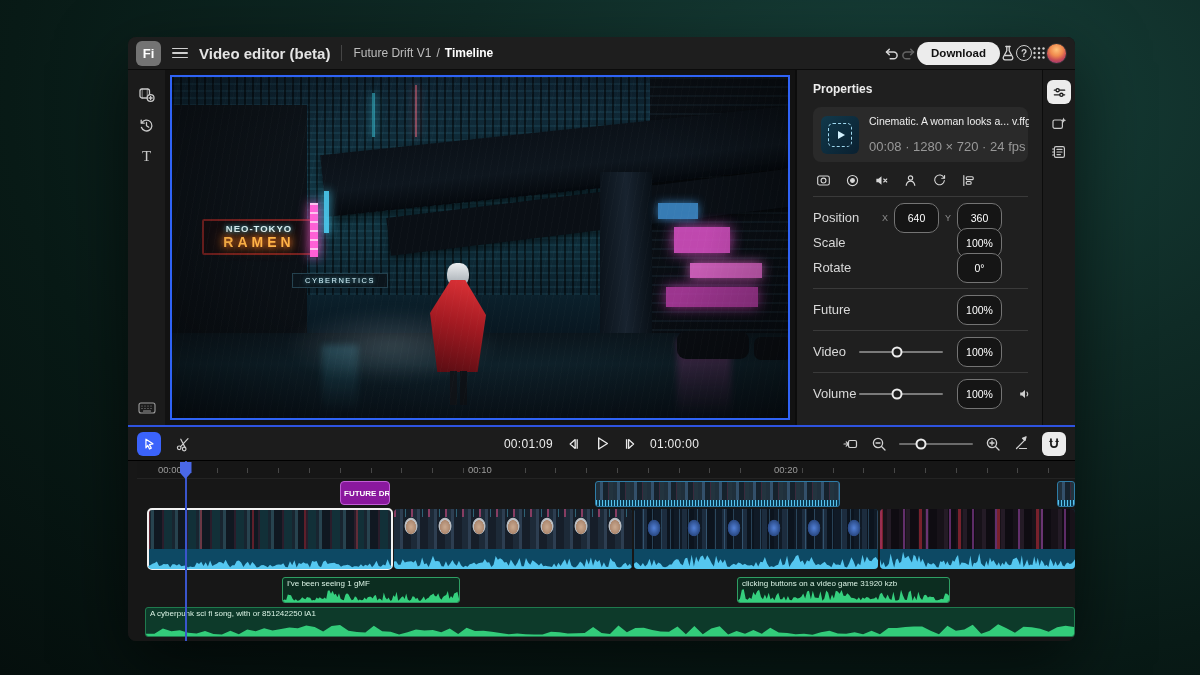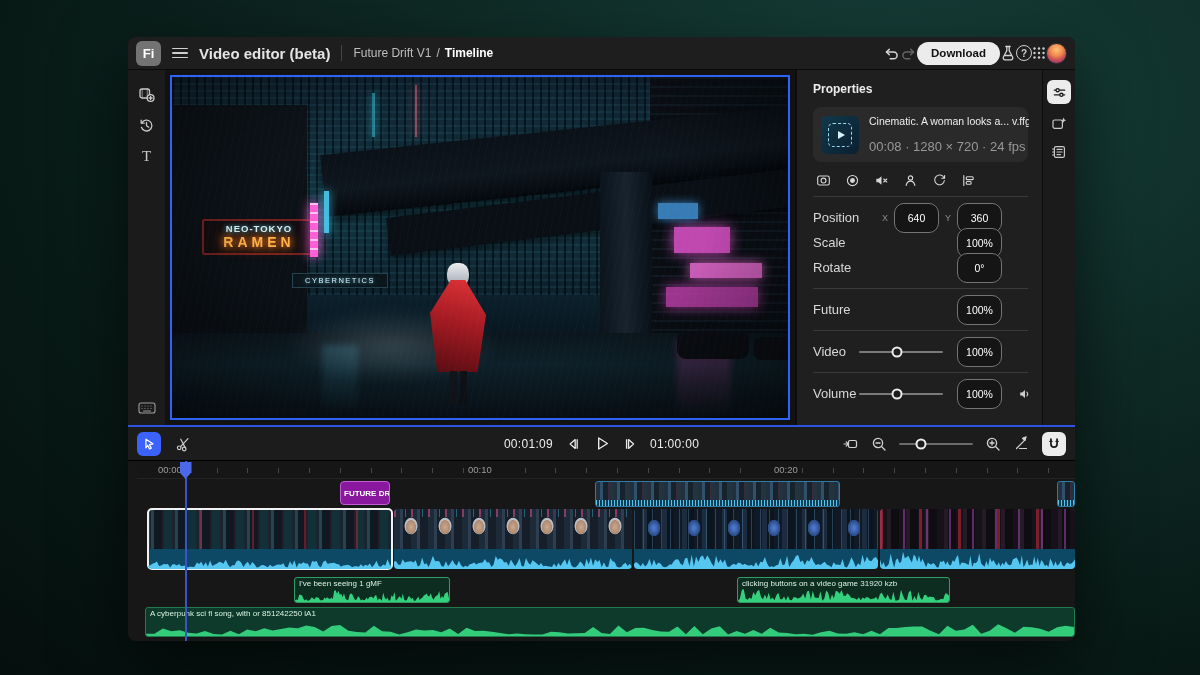--- a/index.html
+++ b/index.html
@@ -492,21 +492,21 @@
           <path d="M0 20 L0.00 14.82 L0.91 12.92 L1.82 14.68 L2.73 17.30 L3.64 13.97 L4.55 17.45 L5.45 15.19 L6.36 9.76 L7.27 17.07 L8.18 10.55 L9.09 16.31 L10.00 13.43 L10.91 14.70 L11.82 17.81 L12.73 18.23 L13.64 17.42 L14.55 15.55 L15.45 15.48 L16.36 12.05 L17.27 10.26 L18.18 10.54 L19.09 14.74 L20.00 16.26 L20.91 9.40 L21.82 8.71 L22.73 17.29 L23.64 5.71 L24.55 17.54 L25.45 7.55 L26.36 13.11 L27.27 7.84 L28.18 6.51 L29.09 11.27 L30.00 6.32 L30.91 9.73 L31.82 14.14 L32.73 17.54 L33.64 6.69 L34.55 14.13 L35.45 10.22 L36.36 13.90 L37.27 10.52 L38.18 17.58 L39.09 17.92 L40.00 16.12 L40.91 14.66 L41.82 15.92 L42.73 13.58 L43.64 14.30 L44.55 16.11 L45.45 14.83 L46.36 16.35 L47.27 16.50 L48.18 16.09 L49.09 17.57 L50.00 13.12 L50.91 17.55 L51.82 12.87 L52.73 13.29 L53.64 7.99 L54.55 14.46 L55.45 17.88 L56.36 17.20 L57.27 17.95 L58.18 16.52 L59.09 15.69 L60.00 9.34 L60.91 16.24 L61.82 15.24 L62.73 6.76 L63.64 17.98 L64.55 14.04 L65.45 11.21 L66.36 7.04 L67.27 5.89 L68.18 13.11 L69.09 11.51 L70.00 15.89 L70.91 11.22 L71.82 12.55 L72.73 7.90 L73.64 12.95 L74.55 16.31 L75.45 15.08 L76.36 15.96 L77.27 14.33 L78.18 12.72 L79.09 15.86 L80.00 16.42 L80.91 18.15 L81.82 13.29 L82.73 15.78 L83.64 15.47 L84.55 16.24 L85.45 9.96 L86.36 17.76 L87.27 18.50 L88.18 14.16 L89.09 8.20 L90.00 12.52 L90.91 18.13 L91.82 14.16 L92.73 16.23 L93.64 5.85 L94.55 13.68 L95.45 7.61 L96.36 11.58 L97.27 12.30 L98.18 9.19 L99.09 7.88 L100.00 11.21 L100 20 Z" fill="currentColor"></path>
         </svg>
     </div>
     <div class="vseg" style="left:752px;width:195px;">
       <div class="thumbs th-dark"></div>
       <svg class="vwave" viewBox="0 0 100 20" preserveAspectRatio="none">
           <path d="M0 20 L0.00 10.35 L0.91 16.56 L1.82 13.01 L2.73 18.07 L3.64 17.08 L4.55 14.80 L5.45 4.50 L6.36 12.15 L7.27 18.45 L8.18 10.74 L9.09 9.40 L10.00 14.32 L10.91 12.60 L11.82 2.83 L12.73 9.28 L13.64 8.28 L14.55 6.76 L15.45 10.39 L16.36 13.58 L17.27 5.65 L18.18 7.24 L19.09 12.84 L20.00 6.50 L20.91 13.42 L21.82 9.74 L22.73 13.92 L23.64 18.24 L24.55 13.43 L25.45 15.05 L26.36 15.53 L27.27 14.10 L28.18 15.61 L29.09 18.37 L30.00 18.50 L30.91 12.14 L31.82 13.04 L32.73 11.61 L33.64 15.82 L34.55 12.21 L35.45 15.89 L36.36 16.14 L37.27 11.22 L38.18 12.74 L39.09 8.56 L40.00 6.01 L40.91 16.67 L41.82 13.57 L42.73 13.76 L43.64 14.08 L44.55 14.98 L45.45 16.11 L46.36 6.55 L47.27 17.93 L48.18 13.82 L49.09 14.18 L50.00 12.16 L50.91 4.30 L51.82 14.22 L52.73 16.22 L53.64 17.81 L54.55 11.69 L55.45 17.03 L56.36 8.39 L57.27 12.99 L58.18 11.02 L59.09 14.30 L60.00 16.68 L60.91 13.34 L61.82 17.51 L62.73 13.78 L63.64 16.10 L64.55 12.12 L65.45 14.92 L66.36 16.25 L67.27 15.81 L68.18 10.27 L69.09 9.39 L70.00 8.59 L70.91 11.50 L71.82 16.19 L72.73 6.25 L73.64 18.23 L74.55 14.89 L75.45 10.60 L76.36 16.51 L77.27 15.51 L78.18 15.94 L79.09 7.15 L80.00 15.25 L80.91 8.74 L81.82 16.88 L82.73 10.92 L83.64 13.37 L84.55 17.11 L85.45 15.70 L86.36 17.92 L87.27 9.51 L88.18 12.68 L89.09 17.35 L90.00 12.33 L90.91 16.74 L91.82 15.15 L92.73 11.66 L93.64 16.57 L94.55 17.55 L95.45 14.53 L96.36 13.51 L97.27 15.00 L98.18 14.52 L99.09 12.85 L100.00 10.34 L100 20 Z" fill="currentColor"></path>
         </svg>
     </div>
 
-    <div class="fxclip" style="left:154px;width:156px;margin-left:12px;">
+    <div class="fxclip" style="left:154px;width:178px;">
       <span class="fxlabel">I've been seeing 1 gMF</span>
       <svg class="fxwave" viewBox="0 0 100 20" preserveAspectRatio="none">
           <path d="M0 20 L0.00 17.81 L0.91 16.66 L1.82 17.25 L2.73 9.92 L3.64 10.57 L4.55 11.05 L5.45 15.81 L6.36 17.98 L7.27 16.27 L8.18 18.35 L9.09 17.84 L10.00 16.43 L10.91 13.69 L11.82 15.31 L12.73 16.29 L13.64 13.22 L14.55 13.91 L15.45 14.18 L16.36 18.11 L17.27 17.43 L18.18 17.81 L19.09 13.96 L20.00 15.74 L20.91 13.62 L21.82 15.47 L22.73 16.04 L23.64 14.07 L24.55 16.03 L25.45 4.99 L26.36 4.24 L27.27 9.12 L28.18 5.15 L29.09 10.17 L30.00 9.09 L30.91 13.59 L31.82 8.25 L32.73 15.63 L33.64 16.89 L34.55 17.83 L35.45 10.17 L36.36 8.37 L37.27 9.88 L38.18 14.24 L39.09 17.71 L40.00 16.77 L40.91 12.37 L41.82 13.92 L42.73 18.14 L43.64 16.56 L44.55 17.75 L45.45 17.49 L46.36 14.15 L47.27 16.57 L48.18 13.61 L49.09 12.98 L50.00 13.12 L50.91 15.33 L51.82 11.52 L52.73 10.56 L53.64 18.04 L54.55 15.33 L55.45 15.86 L56.36 18.44 L57.27 7.17 L58.18 14.15 L59.09 16.73 L60.00 14.05 L60.91 18.33 L61.82 17.77 L62.73 11.08 L63.64 13.28 L64.55 6.28 L65.45 18.43 L66.36 16.36 L67.27 13.71 L68.18 12.22 L69.09 15.95 L70.00 8.51 L70.91 16.59 L71.82 18.26 L72.73 17.09 L73.64 12.39 L74.55 13.11 L75.45 16.11 L76.36 14.40 L77.27 18.25 L78.18 18.19 L79.09 15.67 L80.00 12.76 L80.91 17.35 L81.82 15.19 L82.73 14.19 L83.64 11.22 L84.55 10.25 L85.45 8.72 L86.36 12.21 L87.27 12.27 L88.18 8.18 L89.09 14.31 L90.00 16.88 L90.91 13.36 L91.82 11.60 L92.73 10.68 L93.64 5.31 L94.55 15.69 L95.45 12.03 L96.36 14.57 L97.27 8.64 L98.18 7.54 L99.09 6.26 L100.00 15.20 L100 20 Z" fill="currentColor"></path>
         </svg>
     </div>
     <div class="fxclip" style="left:609px;width:213px;">
       <span class="fxlabel">clicking buttons on a video game 31920 kzb</span>
       <svg class="fxwave" viewBox="0 0 100 20" preserveAspectRatio="none">
           <path d="M0 20 L0.00 18.15 L0.91 15.81 L1.82 3.79 L2.73 3.02 L3.64 15.60 L4.55 17.06 L5.45 14.06 L6.36 16.02 L7.27 6.77 L8.18 11.16 L9.09 5.50 L10.00 3.73 L10.91 13.27 L11.82 16.43 L12.73 10.02 L13.64 15.83 L14.55 7.78 L15.45 16.78 L16.36 13.88 L17.27 17.68 L18.18 10.94 L19.09 7.69 L20.00 16.17 L20.91 16.42 L21.82 12.69 L22.73 17.89 L23.64 11.88 L24.55 17.28 L25.45 17.67 L26.36 13.75 L27.27 13.66 L28.18 15.34 L29.09 14.55 L30.00 12.90 L30.91 8.64 L31.82 15.39 L32.73 6.00 L33.64 4.97 L34.55 16.38 L35.45 4.84 L36.36 14.12 L37.27 14.31 L38.18 14.70 L39.09 5.59 L40.00 18.27 L40.91 15.31 L41.82 4.63 L42.73 7.57 L43.64 17.57 L44.55 10.10 L45.45 15.38 L46.36 5.00 L47.27 6.10 L48.18 9.16 L49.09 4.13 L50.00 11.77 L50.91 11.89 L51.82 8.30 L52.73 10.64 L53.64 14.47 L54.55 14.74 L55.45 15.23 L56.36 17.07 L57.27 13.52 L58.18 17.76 L59.09 14.02 L60.00 15.66 L60.91 13.19 L61.82 13.88 L62.73 16.20 L63.64 15.73 L64.55 15.17 L65.45 13.22 L66.36 17.18 L67.27 9.44 L68.18 7.67 L69.09 13.12 L70.00 15.57 L70.91 10.04 L71.82 15.70 L72.73 17.21 L73.64 6.30 L74.55 17.94 L75.45 18.11 L76.36 16.69 L77.27 3.54 L78.18 11.24 L79.09 16.97 L80.00 17.23 L80.91 7.00 L81.82 4.53 L82.73 18.36 L83.64 12.16 L84.55 17.72 L85.45 6.37 L86.36 14.36 L87.27 17.23 L88.18 11.11 L89.09 10.25 L90.00 13.89 L90.91 12.51 L91.82 13.38 L92.73 13.18 L93.64 17.51 L94.55 17.66 L95.45 16.90 L96.36 15.64 L97.27 16.19 L98.18 8.55 L99.09 8.85 L100.00 11.62 L100 20 Z" fill="currentColor"></path>
         </svg>

